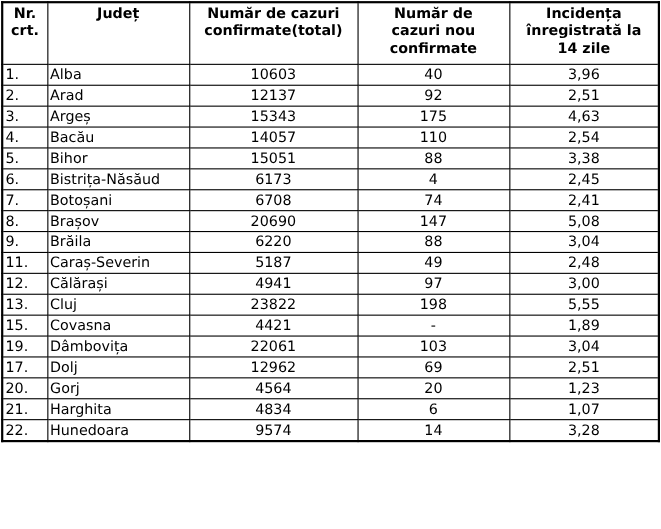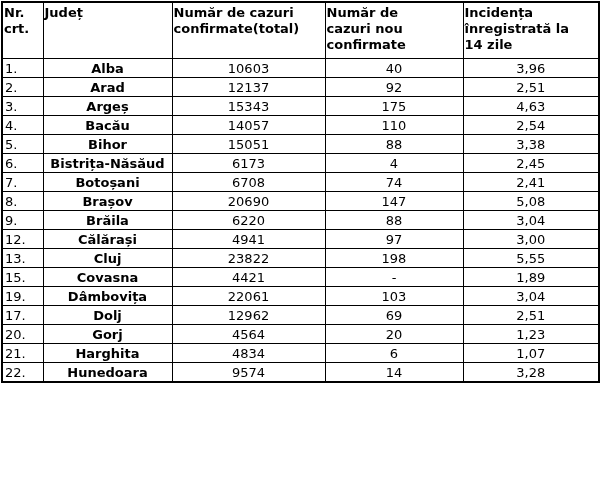--- a/index.html
+++ b/index.html
@@ -24,41 +24,40 @@
   table.data-table th,
   table.data-table td {
     border: 1px solid #000000;
     overflow: hidden;
     color: #000000;
   }
   table.data-table thead th {
     font-size: 13px;
     font-weight: bold;
     line-height: 16px;
-    text-align: left;
+    text-align: center;
     vertical-align: top;
     padding: 2px 1px 1px 1px;
     height: 52px;
     white-space: pre-line;
   }
   table.data-table td {
     font-size: 13px;
     line-height: 17px;
     height: 18px;
     padding: 0 2px;
     white-space: nowrap;
   }
   td.cell-nr {
     text-align: left;
     padding-left: 6px;
   }
   td.cell-judet {
-    text-align: center;
+    text-align: left;
     padding-left: 7px;
-    font-weight: bold;
   }
   td.cell-num {
     text-align: center;
   }
   .col-nr     { width: 41px;  }
   .col-judet  { width: 129px; }
   .col-total  { width: 153px; }
   .col-noi    { width: 138px; }
   .col-incid  { width: 136px; }
 </style>
@@ -147,20 +146,27 @@
     <td class="cell-num">5,08</td>
   </tr>
         <tr>
     <td class="cell-nr">9.</td>
     <td class="cell-judet">Brăila</td>
     <td class="cell-num">6220</td>
     <td class="cell-num">88</td>
     <td class="cell-num">3,04</td>
   </tr>
         <tr>
+    <td class="cell-nr">11.</td>
+    <td class="cell-judet">Caraș-Severin</td>
+    <td class="cell-num">5187</td>
+    <td class="cell-num">49</td>
+    <td class="cell-num">2,48</td>
+  </tr>
+        <tr>
     <td class="cell-nr">12.</td>
     <td class="cell-judet">Călărași</td>
     <td class="cell-num">4941</td>
     <td class="cell-num">97</td>
     <td class="cell-num">3,00</td>
   </tr>
         <tr>
     <td class="cell-nr">13.</td>
     <td class="cell-judet">Cluj</td>
     <td class="cell-num">23822</td>

